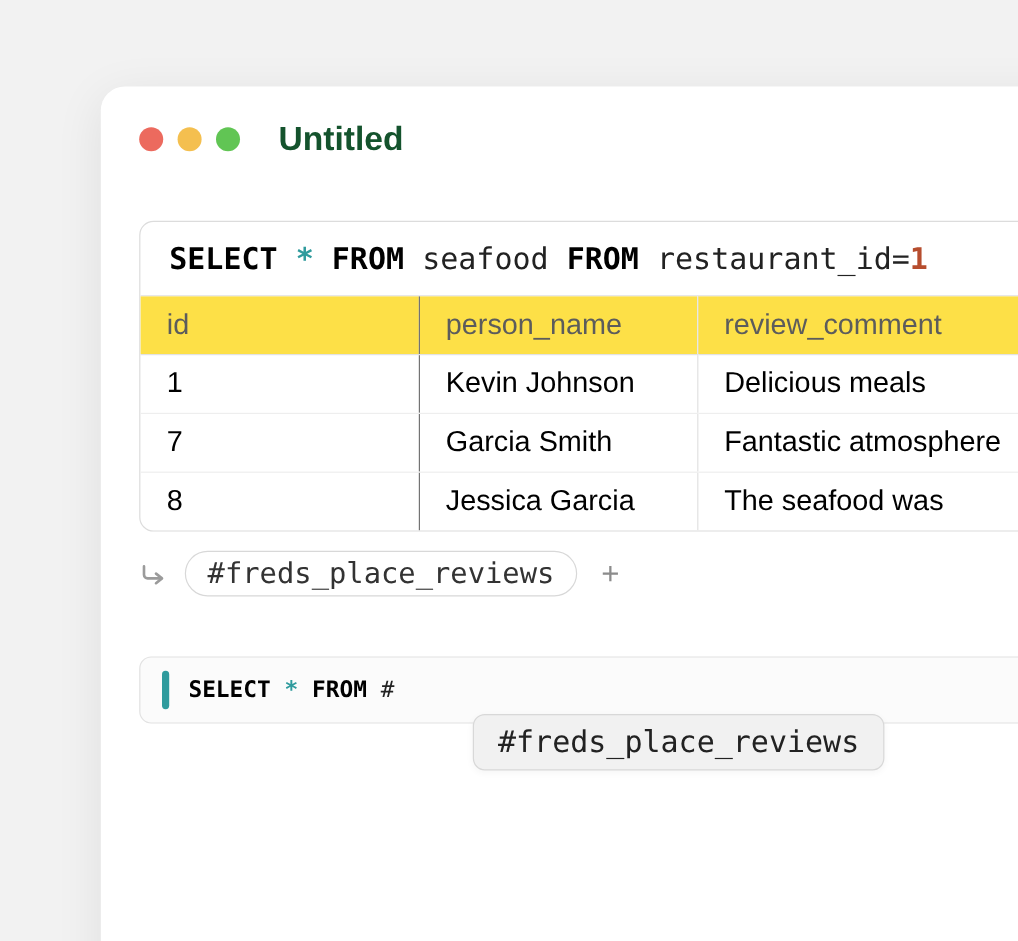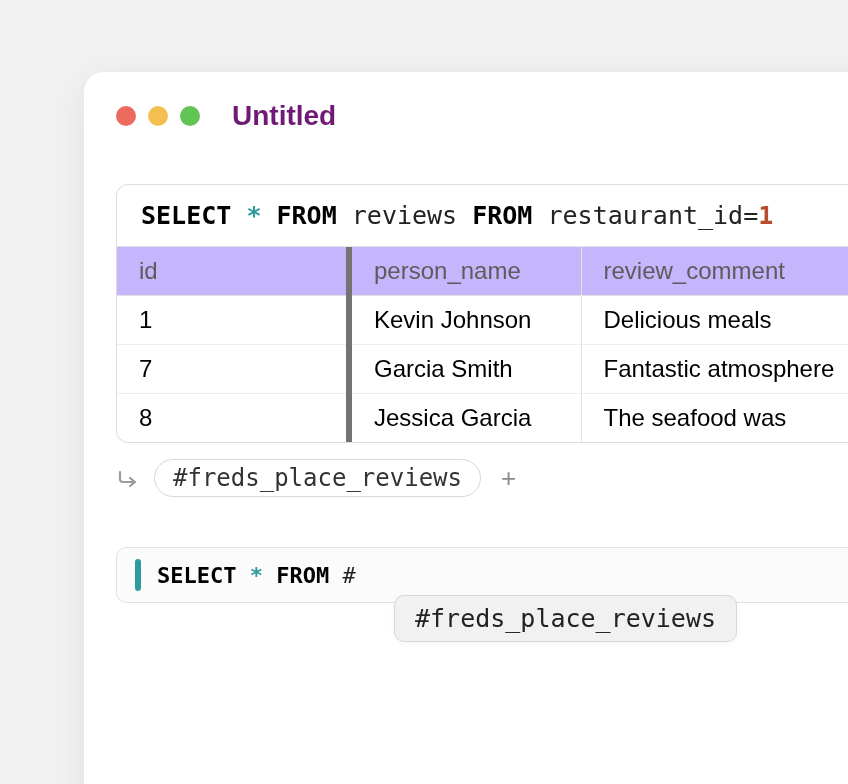--- a/index.html
+++ b/index.html
@@ -30,21 +30,21 @@
   .traffic { display: flex; gap: 12px; }
   .traffic .dot {
     width: 20px; height: 20px; border-radius: 50%;
   }
   .dot.red { background: #ec6a5e; }
   .dot.yellow { background: #f4bf4f; }
   .dot.green { background: #61c554; }
   .title {
     font-size: 28px;
     font-weight: 700;
-    color: #701a75;
+    color: #14532d;
   }
 
   .content { padding: 0 0 0 32px; }
 
   .card {
     border: 1px solid #dcdcdc;
     border-radius: 12px;
     overflow: hidden;
     margin-bottom: 14px;
   }
@@ -70,27 +70,27 @@
   table.data th, table.data td {
     text-align: left;
     padding: 10px 22px;
     border-bottom: 1px solid #eee;
     white-space: nowrap;
     overflow: hidden;
   }
   table.data th {
     font-weight: 400;
     color: #5c5c5c;
-    background: #c4b5fd;
+    background: #fde047;
     border-bottom: 1px solid #e2e2e2;
   }
   table.data tr:last-child td { border-bottom: none; }
 
   .col-id { width: 232px; }
-  .col-person { width: 232px; border-left: 6px solid #737373; }
+  .col-person { width: 232px; border-left: 1px solid #737373; }
   .col-comment { border-left: 1px solid #e2e2e2; }
 
   .meta-row {
     display: flex;
     align-items: center;
     gap: 14px;
     padding: 2px 0;
     font-size: 24px;
     color: #444;
   }
@@ -122,21 +122,21 @@
     min-height: 56px;
   }
   .cursorbar {
     width: 6px;
     height: 32px;
     border-radius: 4px;
     background: #2f9b9d;
   }
   .editor .code {
     font-family: ui-monospace, SFMono-Regular, Menlo, Consolas, monospace;
-    font-size: 22px;
+    font-size: 19px;
     white-space: nowrap;
     overflow: hidden;
   }
   .autocomplete {
     position: absolute;
     left: 278px;
     top: 48px;
     background: #f1f1f1;
     border: 1px solid #d8d8d8;
     border-radius: 10px;
@@ -165,21 +165,21 @@
 
   <div class="content">
 
     <div class="cardwrap">
     <div class="card">
 
       <div class="sql">
         <span class="kw">SELECT</span>
         <span class="op">*</span>
         <span class="kw">FROM</span>
-        <span class="ident">reviews</span>
+        <span class="ident">seafood</span>
         <span class="kw">FROM</span>
         <span class="ident">restaurant_id</span><span class="ident">=</span><span class="num">1</span>
       </div>
 
       <table class="data">
         <thead>
           <tr>
             <th class="col-id">id</th>
             <th class="col-person">person_name</th>
             <th class="col-comment">review_comment</th>

